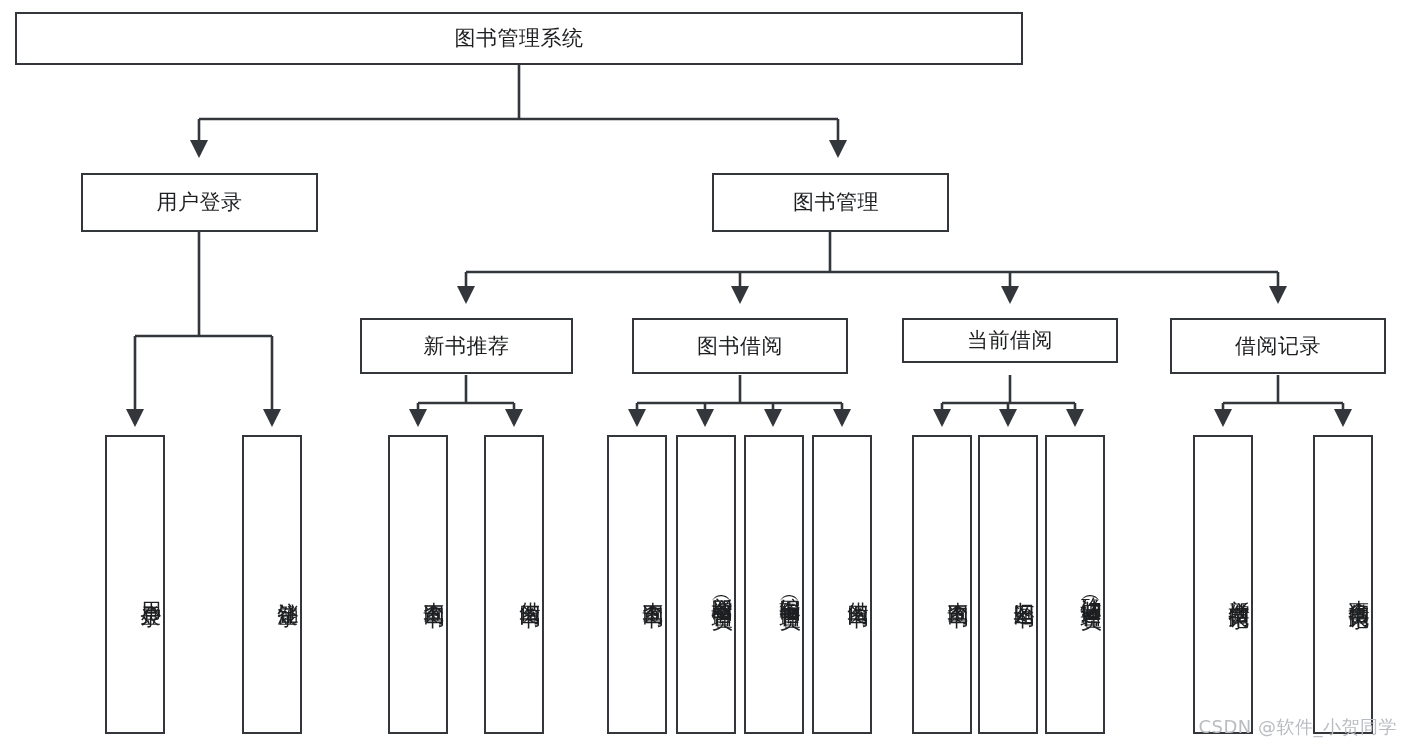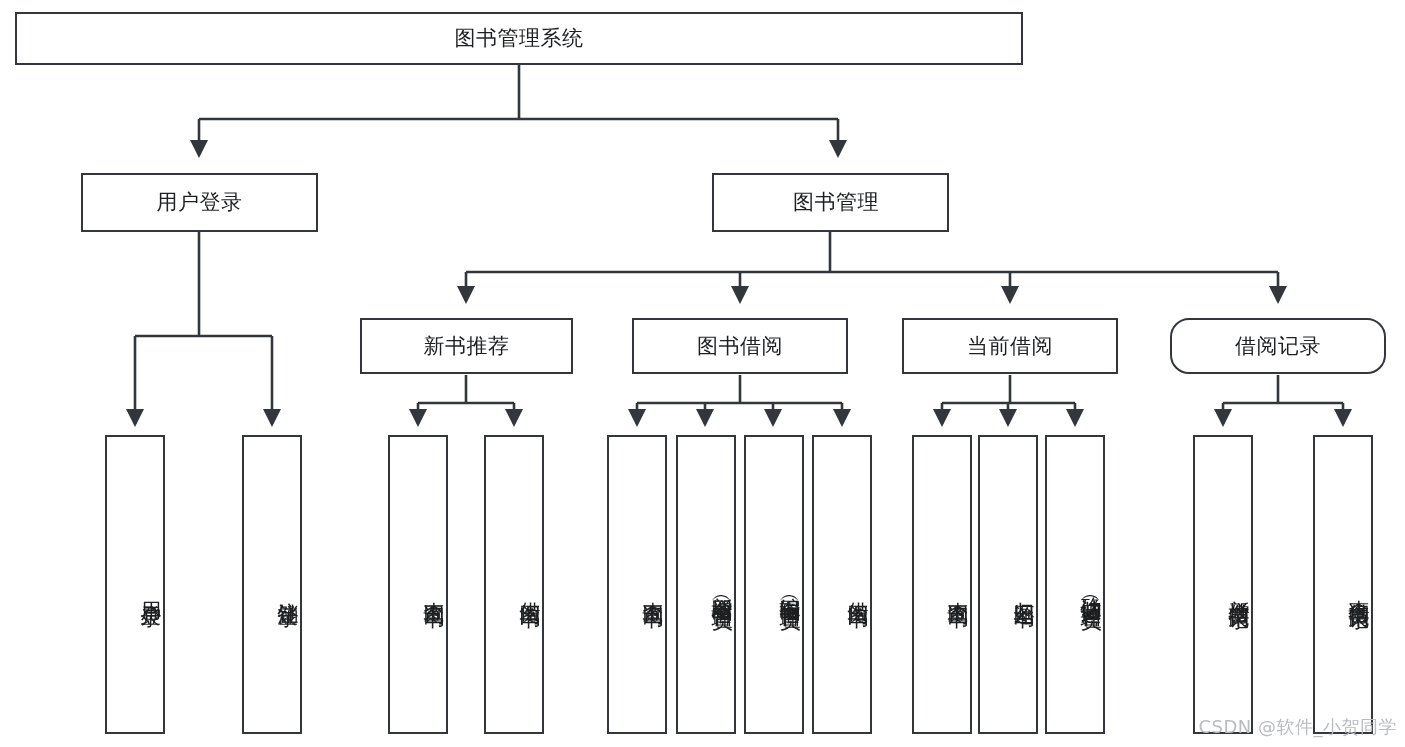--- a/index.html
+++ b/index.html
@@ -130,24 +130,24 @@
   <div class="node h" style="left:712px; top:173px; width:237px; height:59px;padding-left:11px;">
     <span>图书管理</span>
   </div>
 
   <div class="node h" style="left:360px; top:318px; width:213px; height:56px;">
     <span>新书推荐</span>
   </div>
   <div class="node h" style="left:632px; top:318px; width:216px; height:56px;">
     <span>图书借阅</span>
   </div>
-  <div class="node h" style="left:902px; top:318px; width:216px; height:56px;">
+  <div class="node h" style="left:902px; top:318px; width:216px; height:45px;">
     <span>当前借阅</span>
   </div>
-  <div class="node h" style="left:1170px; top:318px; width:216px; height:56px;border-radius:19px;">
+  <div class="node h" style="left:1170px; top:318px; width:216px; height:56px;">
     <span>借阅记录</span>
   </div>
 
   <div class="node v" style="left:105px; top:435px; width:60px; height:299px;">
     <span class="vtext">用户登录</span>
   </div>
   <div class="node v" style="left:242px; top:435px; width:60px; height:299px;">
     <span class="vtext">注销登录</span>
   </div>
 

